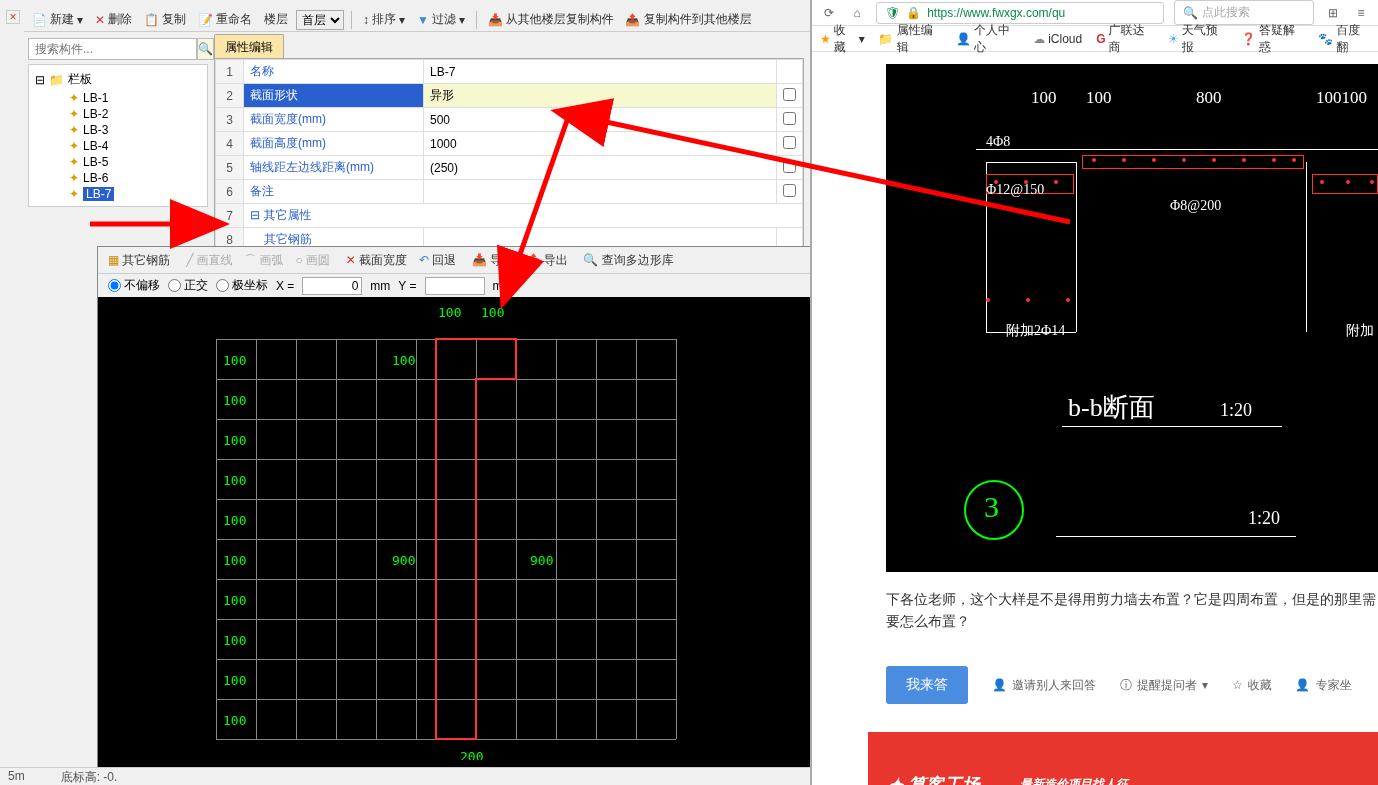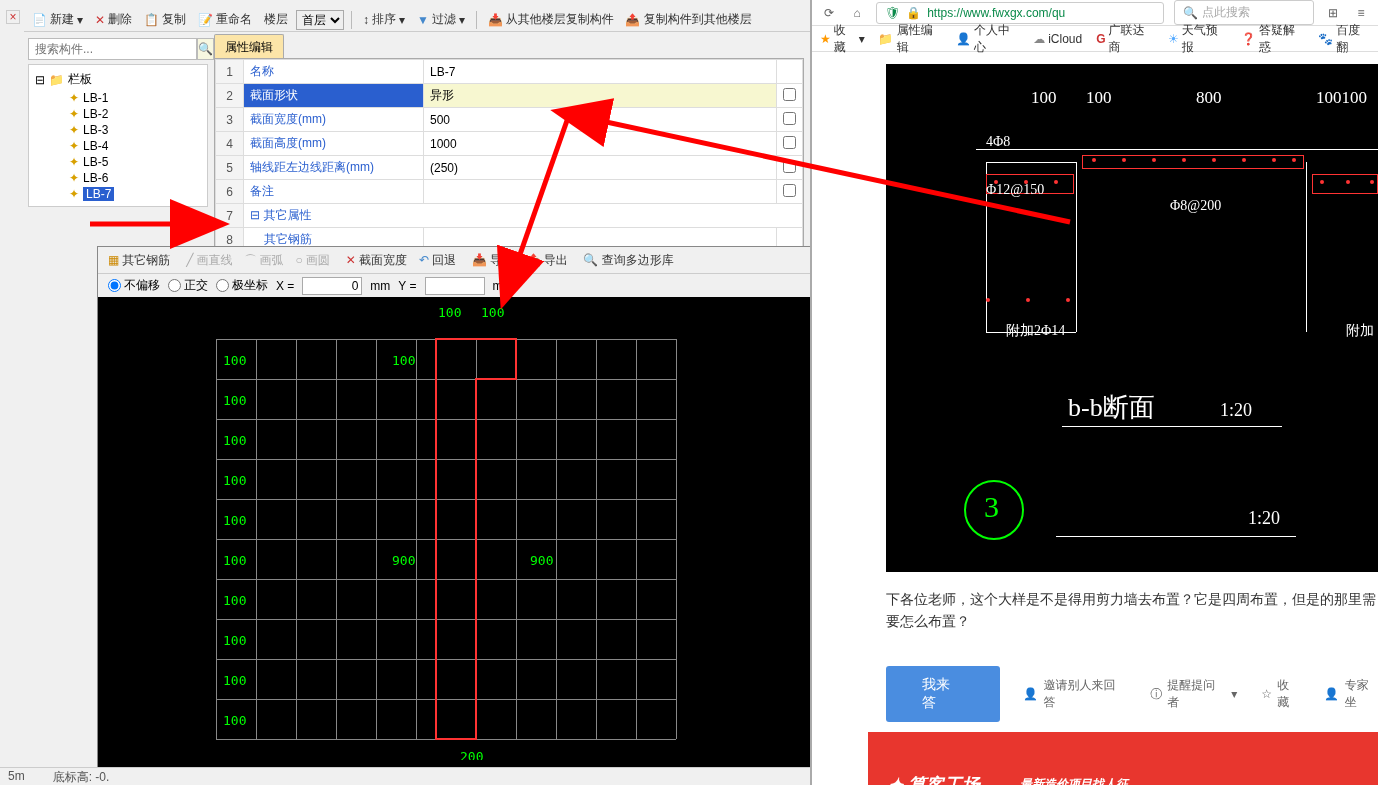--- a/index.html
+++ b/index.html
@@ -34,40 +34,40 @@
 .poly-close{background:#c44;width:16px;height:14px;text-align:center;line-height:12px;cursor:pointer}
 .poly-tb{height:26px;background:#f0f0f0;display:flex;align-items:center;gap:4px;padding:0 6px}
 .poly-tb .tb-btn{color:#333}
 .poly-tb .dis{color:#aaa}
 .poly-opt{height:24px;background:#f0f0f0;display:flex;align-items:center;gap:8px;padding:0 10px;border-top:1px solid #ccc}
 .poly-opt label{display:flex;align-items:center;gap:3px}
 .poly-opt .num-inp{width:60px;border:1px solid #aaa;padding:1px 3px;text-align:right}
 .poly-canvas{position:relative;width:100%;height:calc(100% - 70px);background:#000;overflow:hidden}
 .grid-line{position:absolute;background:#888}
 .grid-lbl{position:absolute;color:#0f0;font-family:monospace;font-size:13px}
-.status-bar{position:absolute;left:0;bottom:0;width:810px;height:18px;background:#f0f0f0;border-top:1px solid #ccc;padding:1px 8px;color:#555;display:flex;gap:28px}
+.status-bar{position:absolute;left:0;bottom:0;width:810px;height:18px;background:#f0f0f0;border-top:1px solid #ccc;padding:1px 8px;color:#555;display:flex;gap:36px}
 .browser{position:absolute;left:810px;top:0;width:568px;height:785px;background:#fff;border-left:2px solid #aaa}
 .br-top{height:26px;display:flex;align-items:center;gap:10px;padding:0 8px;border-bottom:1px solid #ddd}
 .br-ico{width:18px;height:18px;display:flex;align-items:center;justify-content:center;cursor:pointer;color:#666}
 .addr{flex:1;border:1px solid #ccc;border-radius:3px;padding:3px 8px;display:flex;align-items:center;gap:6px;color:#0a8a4a}
 .addr .lock{color:#0a8a4a}
 .srch{width:140px;border:1px solid #ccc;border-radius:3px;padding:3px 8px;color:#aaa;display:flex;align-items:center;gap:4px}
 .br-bm{height:26px;display:flex;align-items:center;gap:14px;padding:0 8px;border-bottom:1px solid #ddd;color:#333}
 .bm-item{display:flex;align-items:center;gap:3px;cursor:pointer}
 .br-content{position:absolute;top:52px;left:0;right:0;bottom:0;overflow:hidden}
 .cad-img{position:absolute;left:74px;top:12px;width:494px;height:508px;background:#000}
 .cad-dim{position:absolute;color:#fff;font-family:"SimSun",serif;font-size:17px}
 .cad-line{position:absolute;background:#fff}
 .cad-red{position:absolute;border:1px solid #f33}
 .cad-dot{position:absolute;width:4px;height:4px;background:#f33;border-radius:50%}
 .cad-circle{position:absolute;border:2px solid #0f0;border-radius:50%}
 .cad-txt{position:absolute;color:#fff;font-family:"STKaiti",KaiTi,serif}
 .q-text{position:absolute;left:74px;top:536px;width:494px;color:#333;font-size:14px;line-height:22px}
 .q-actions{position:absolute;left:74px;top:614px;width:494px;display:flex;align-items:center;gap:24px}
-.ans-btn{background:#4a8de0;color:#fff;padding:10px 36px;border-radius:3px;cursor:pointer;font-size:14px}
+.ans-btn{background:#4a8de0;color:#fff;padding:10px 20px;border-radius:3px;cursor:pointer;font-size:14px}
 .q-act{display:flex;align-items:center;gap:5px;color:#666;cursor:pointer;font-size:13px}
 .banner{position:absolute;left:56px;top:680px;right:0;height:105px;background:#e8362e;color:#fff;display:flex;align-items:center;padding:0 20px;font-size:30px;font-weight:bold;font-style:italic}
 .arrow-svg{position:absolute;pointer-events:none;z-index:100}
 </style>
 </head>
 <body>
 
 <div class="left-panel">
   <div class="close-x">×</div>
 

